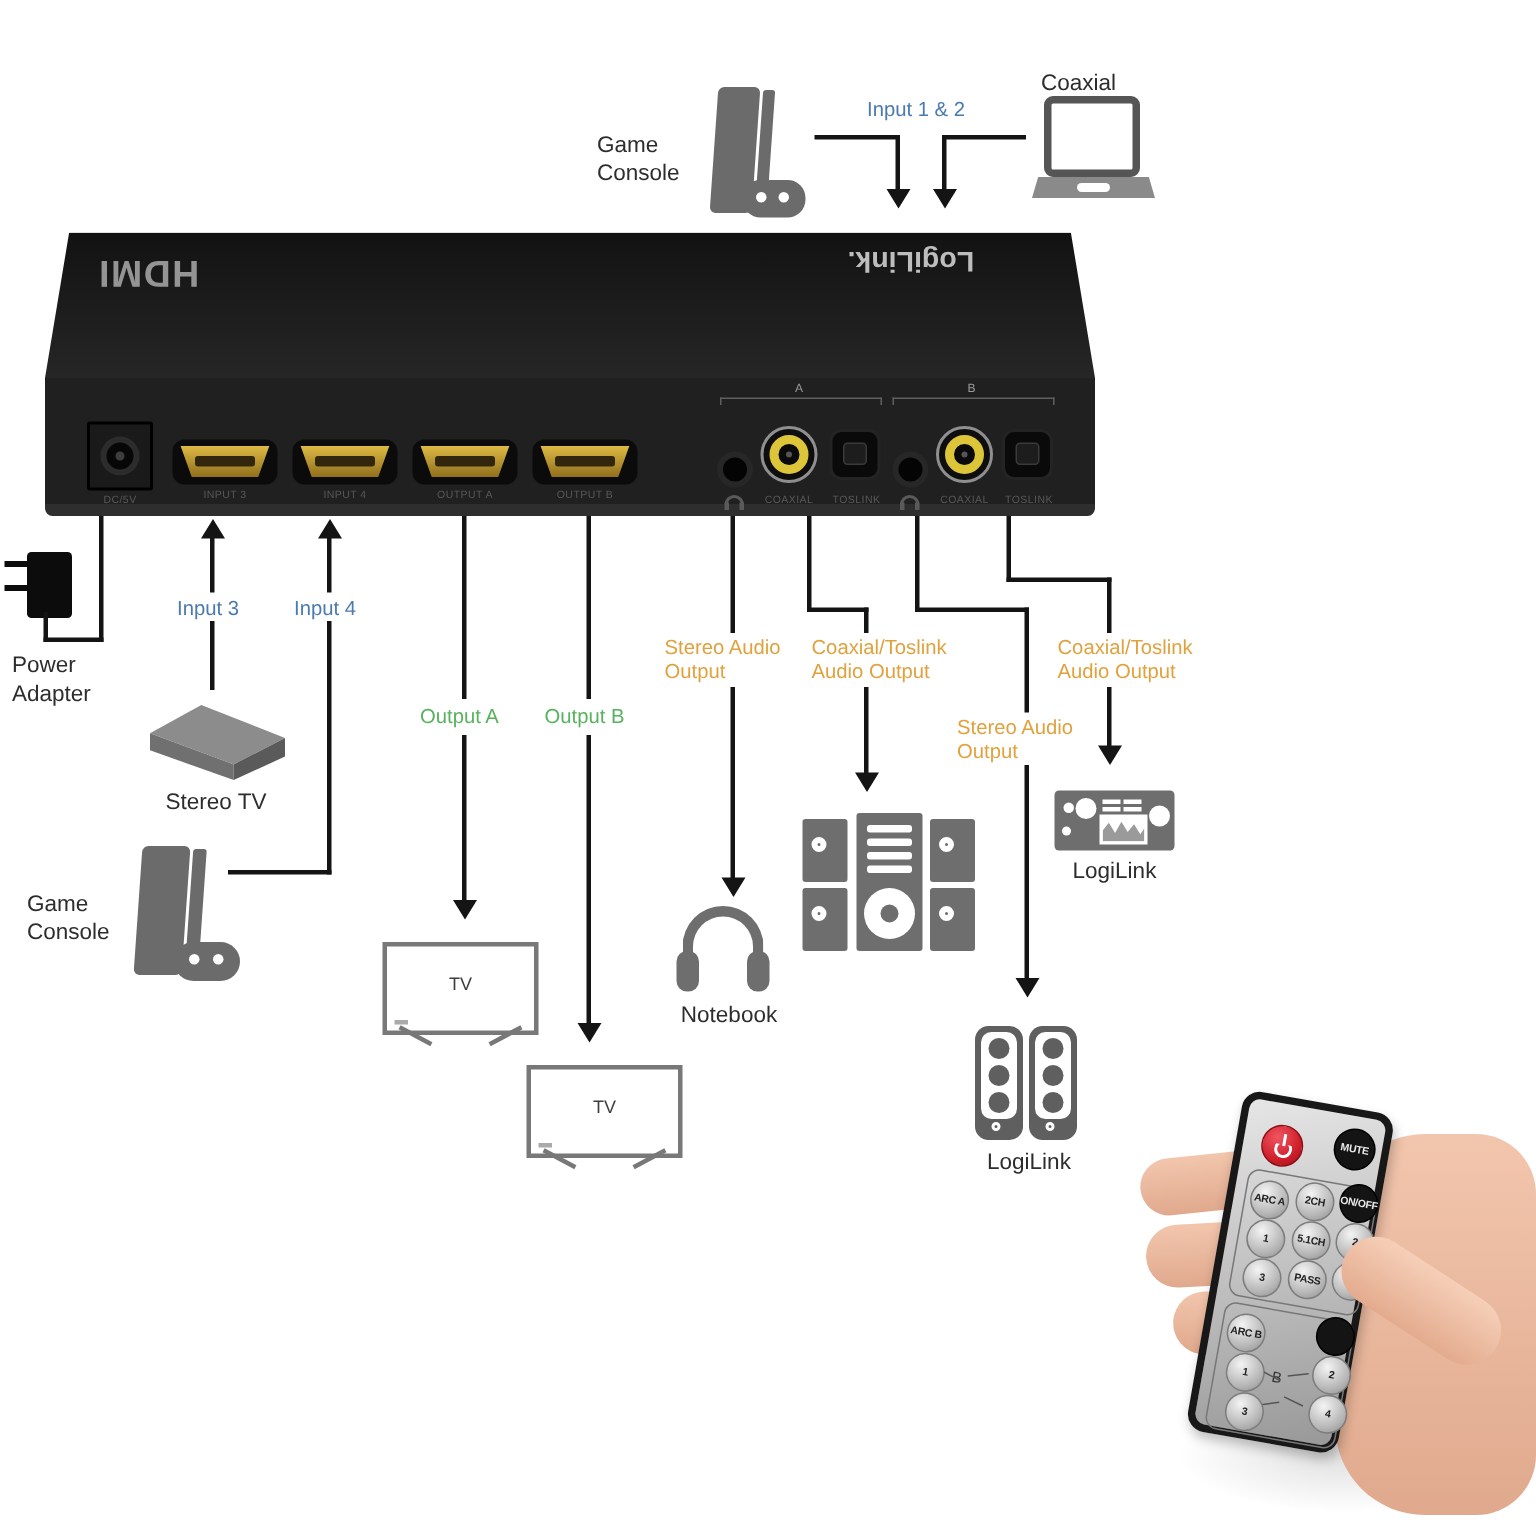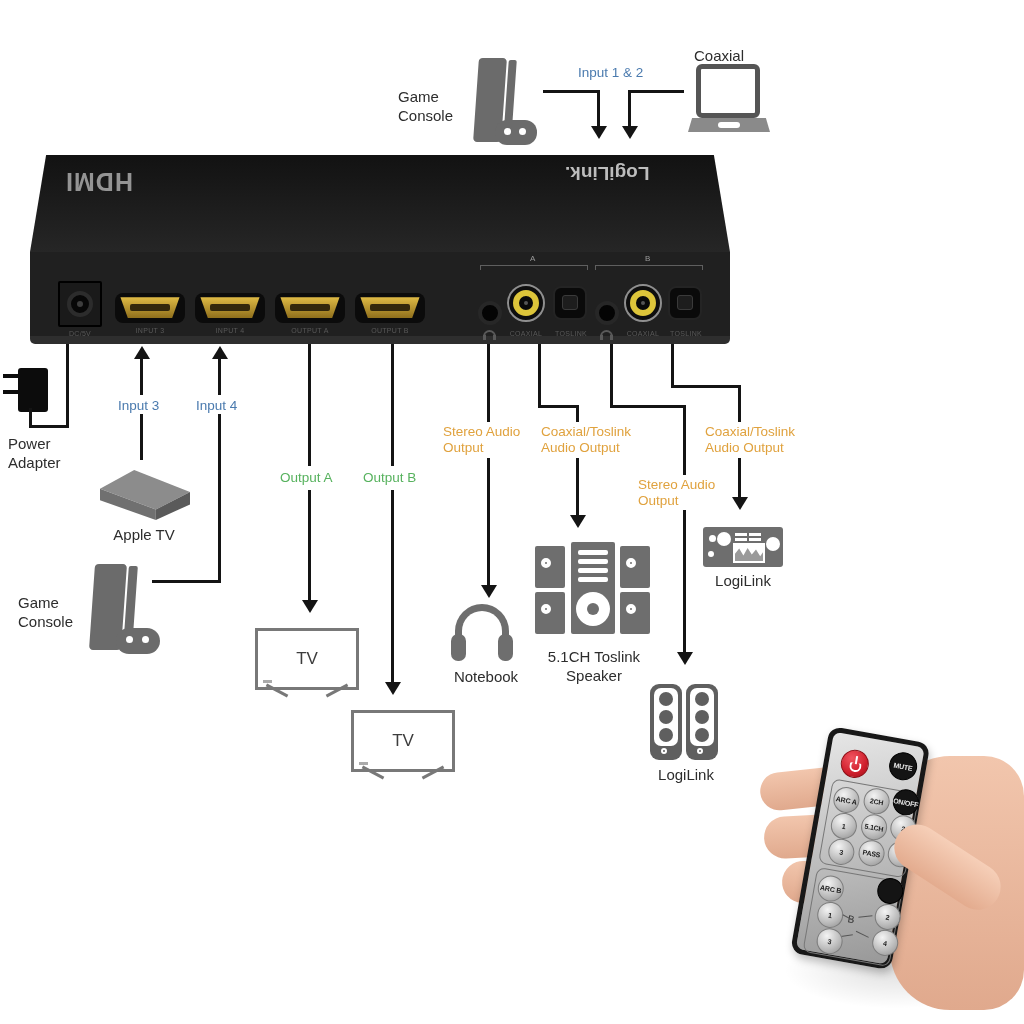--- a/index.html
+++ b/index.html
@@ -39,21 +39,21 @@
   .jack { position:absolute; width:24px; height:24px; border-radius:50%; background:#040404; border:4px solid #272727; }
   .hp-glyph { position:absolute; width:13px; height:8px; border:2px solid #5a5a5a; border-bottom:none; border-radius:7px 7px 0 0; }
   .hp-glyph::before, .hp-glyph::after { content:""; position:absolute; bottom:-2px; width:3px; height:5px; background:#5a5a5a; }
   .hp-glyph::before { left:-2px; } .hp-glyph::after { right:-2px; }
   .bracket { position:absolute; height:1px; background:#5f5f5f; }
   .btick { position:absolute; width:1px; height:5px; background:#5f5f5f; }
   .blbl { position:absolute; font-size:8px; color:#9a9a9a; }
 
   
   .tv { position:absolute; width:104px; height:62px; background:#fff; border:3px solid #787878; }
-  .tv-text { position:absolute; left:0; top:18px; width:100%; text-align:center; font-size:17px; color:#3d3d3d; }
+  .tv-text { position:absolute; left:0; top:18px; width:100%; text-align:center; font-size:12px; color:#3d3d3d; }
   .tv-dot { position:absolute; left:5px; bottom:4px; width:9px; height:3px; background:#aaa; }
   .tv-foot { position:absolute; width:24px; height:3px; background:#787878; }
 
   
   .spk-side { position:absolute; width:30px; height:42px; background:#6e6e6e; border-radius:2px; }
   .spk-ring { position:absolute; left:6px; top:12px; width:10px; height:10px; border:4px solid #fff; border-radius:50%; }
   .bar-w { position:absolute; background:#fff; }
 
   .tower { position:absolute; width:32px; height:76px; background:#5f5f5f; border-radius:9px; }
   .tower-in { position:absolute; left:4px; top:4px; width:24px; height:58px; background:#fff; border-radius:7px; }
@@ -197,21 +197,21 @@
   <div class="vline" style="left:218px;top:358px;height:37px;"></div>
   <div class="lbl-blue" style="left:196px;top:398px;">Input 4</div>
   <div class="vline" style="left:218px;top:414px;height:169px;"></div>
   <div class="hline" style="left:152px;top:580px;width:69px;"></div>
 
   <div class="abs" style="left:100px;top:468px;width:90px;height:52px;">
     <div class="abs" style="inset:0;clip-path:polygon(38% 4%, 100% 46%, 62% 80%, 0 40%);background:#8c8c8c;"></div>
     <div class="abs" style="inset:0;clip-path:polygon(0 40%, 62% 80%, 62% 100%, 0 62%);background:#707070;"></div>
     <div class="abs" style="inset:0;clip-path:polygon(62% 80%, 100% 46%, 100% 70%, 62% 100%);background:#5a5a5a;"></div>
   </div>
-  <div class="lbl" style="left:104px;top:526px;width:80px;text-align:center;">Apple TV</div>
+  <div class="lbl" style="left:104px;top:526px;width:80px;text-align:center;">Stereo TV</div>
 
   <div class="lbl" style="left:18px;top:594px;width:72px;">Game Console</div>
   <div class="abs" style="left:88px;top:560px;width:80px;height:96px;">
     <div class="abs gray" style="left:4px;top:4px;width:32px;height:86px;border-radius:4px;transform:skewX(-4deg);"></div>
     <div class="abs gray" style="left:38px;top:6px;width:9px;height:82px;border-radius:2px;transform:skewX(-4deg);"></div>
     <div class="abs gray" style="left:28px;top:68px;width:44px;height:26px;border-radius:13px;"></div>
     <div class="abs" style="left:38px;top:76px;width:7px;height:7px;border-radius:50%;background:#fff;"></div>
     <div class="abs" style="left:54px;top:76px;width:7px;height:7px;border-radius:50%;background:#fff;"></div>
   </div>
 
@@ -288,21 +288,20 @@
     <div class="abs" style="left:38px;top:2px;width:44px;height:92px;background:#6e6e6e;border-radius:2px;">
       <div class="bar-w" style="left:7px;top:8px;width:30px;height:5px;border-radius:2px;"></div>
       <div class="bar-w" style="left:7px;top:17px;width:30px;height:5px;border-radius:2px;"></div>
       <div class="bar-w" style="left:7px;top:26px;width:30px;height:5px;border-radius:2px;"></div>
       <div class="bar-w" style="left:7px;top:35px;width:30px;height:5px;border-radius:2px;"></div>
       <div class="abs" style="left:5px;top:50px;width:34px;height:34px;border-radius:50%;background:#fff;">
         <div class="abs" style="left:11px;top:11px;width:12px;height:12px;border-radius:50%;background:#6e6e6e;"></div>
       </div>
     </div>
   </div>
-  <div class="lbl" style="left:533px;top:648px;width:122px;text-align:center;">5.1CH Toslink Speaker</div>
 
   <div class="abs" style="left:703px;top:527px;width:80px;height:40px;background:#6e6e6e;border-radius:3px;">
     <div class="abs" style="left:6px;top:8px;width:7px;height:7px;border-radius:50%;background:#fff;"></div>
     <div class="abs" style="left:14px;top:5px;width:14px;height:14px;border-radius:50%;background:#fff;"></div>
     <div class="abs" style="left:5px;top:24px;width:6px;height:6px;border-radius:50%;background:#fff;"></div>
     <div class="bar-w" style="left:32px;top:6px;width:12px;height:3px;"></div>
     <div class="bar-w" style="left:46px;top:6px;width:12px;height:3px;"></div>
     <div class="bar-w" style="left:32px;top:11px;width:12px;height:3px;"></div>
     <div class="bar-w" style="left:46px;top:11px;width:12px;height:3px;"></div>
     <div class="abs" style="left:30px;top:16px;width:32px;height:20px;background:#fff;">

